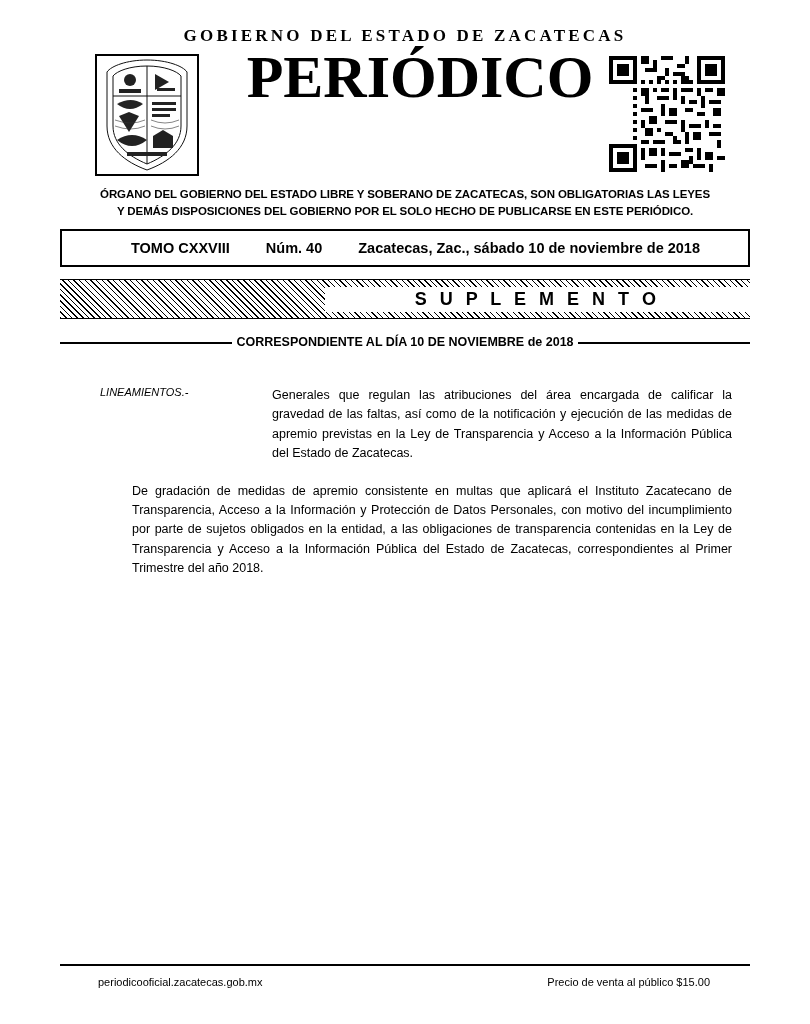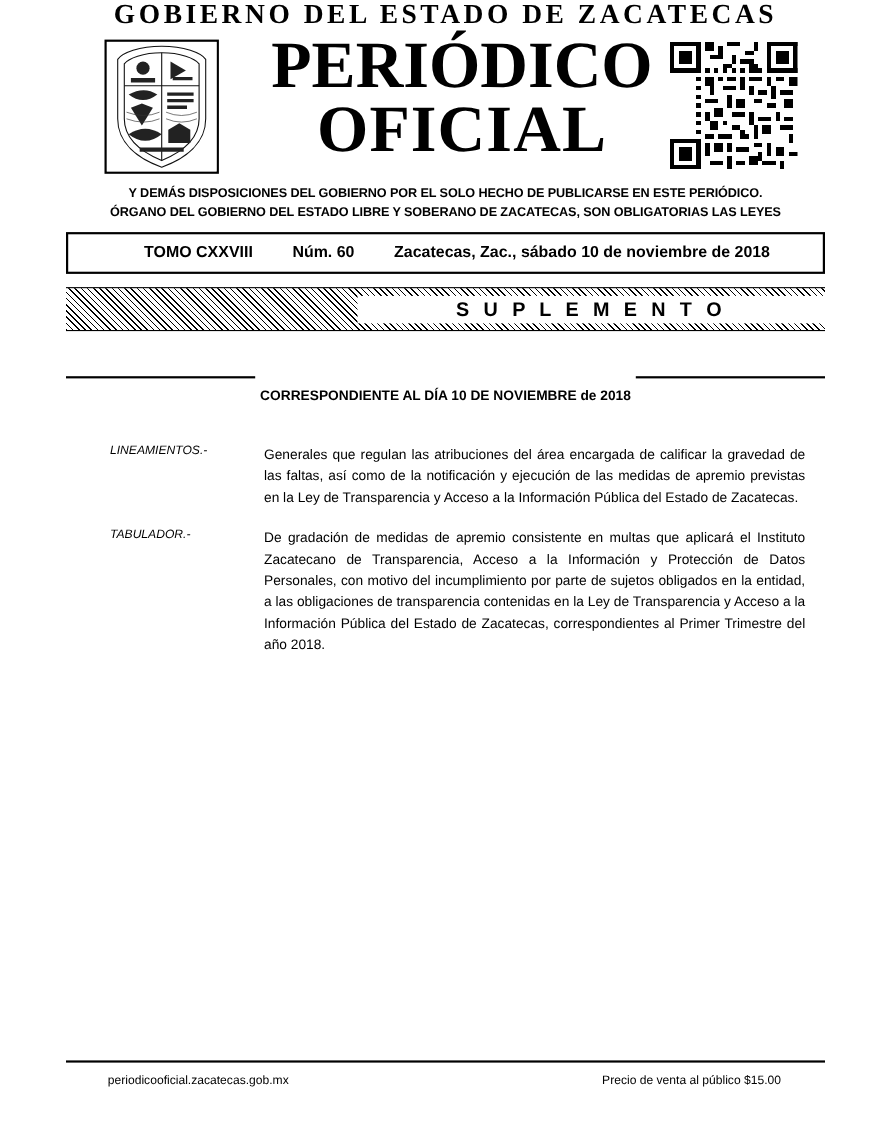--- a/index.html
+++ b/index.html
@@ -21,22 +21,23 @@
     height: 1024px;
     box-sizing: border-box;
     padding: 0 60px;
   }
 
   
   .state-title {
     text-align: center;
     font-family: "Liberation Serif", serif;
     font-weight: bold;
-    font-size: 25px;
+    font-size: 17px;
     letter-spacing: 3.2px;
+    padding-top: 26px;
     white-space: nowrap;
   }
 
   .masthead {
     position: relative;
     height: 126px;
     margin-top: 8px;
   }
 
   .crest {
@@ -139,21 +140,20 @@
     justify-content: center;
   }
   .rule-row .side {
     flex: 1;
     height: 2px;
     background: #000;
   }
   .rule-row .txt {
     padding: 0 4px;
     white-space: nowrap;
-    margin-top: 36px;
   }
 
   
   .content {
     margin-top: 34px;
     padding-left: 40px;
     padding-right: 18px;
   }
   .entry {
     display: flex;
@@ -163,20 +163,21 @@
     width: 140px;
     flex: 0 0 140px;
     font-size: 11px;
     font-style: italic;
   }
   .entry .body {
     flex: 1;
     font-size: 12.5px;
     line-height: 1.55;
     text-align: justify;
+    margin-left: 32px;
   }
 
   
   .footer {
     position: absolute;
     left: 60px;
     right: 60px;
     bottom: 36px;
   }
   .footer .line {
@@ -228,21 +229,20 @@
           <path d="M18 64 q16 6 30 0"></path>
           <path d="M18 70 q16 6 30 0"></path>
           <path d="M54 64 q14 6 28 0"></path>
           <path d="M54 70 q14 6 28 0"></path>
         </g>
       </svg>
     </div>
 
     <div class="bigtitle">
       <div class="l1">PERIÓDICO</div>
-      <div class="l2">OFICIAL</div>
     </div>
 
     <div class="qr">
       <svg width="116" height="116" viewBox="0 0 29 29" shape-rendering="crispEdges" xmlns="http://www.w3.org/2000/svg">
         <rect width="29" height="29" fill="#fff"></rect>
         <g fill="#000">
 
           <rect x="0" y="0" width="7" height="1"></rect>
             <rect x="0" y="6" width="7" height="1"></rect>
           <rect x="0" y="0" width="1" height="7"></rect>
@@ -339,27 +339,27 @@
             <rect x="25" y="27" width="1" height="2"></rect>
           <rect x="17" y="21" width="1" height="1"></rect>
             <rect x="20" y="25" width="1" height="2"></rect>
         </g>
       </svg>
     </div>
 
   </div>
 
   <div class="organ">
+    <div>ÓRGANO DEL GOBIERNO DEL ESTADO LIBRE Y SOBERANO DE ZACATECAS, SON OBLIGATORIAS LAS LEYES</div>
     <div>Y  DEMÁS  DISPOSICIONES  DEL GOBIERNO  POR EL SOLO HECHO DE PUBLICARSE EN ESTE PERIÓDICO.</div>
-    <div>ÓRGANO DEL GOBIERNO DEL ESTADO LIBRE Y SOBERANO DE ZACATECAS, SON OBLIGATORIAS LAS LEYES</div>
   </div>
 
   <div class="tomo-bar">
     <span>TOMO CXXVIII</span>
-    <span>Núm. 60</span>
+    <span>Núm. 40</span>
     <span>Zacatecas, Zac., sábado 10 de noviembre de 2018</span>
   </div>
 
   <div class="supl">
     <div class="inner">S U P L E M E N T O</div>
   </div>
 
   <div class="correspond">
     <div class="rule-row">
       <span class="side"></span>
@@ -369,21 +369,20 @@
   </div>
 
   <div class="content">
 
     <div class="entry">
       <div class="tag">LINEAMIENTOS.-</div>
       <div class="body">Generales que regulan las atribuciones del área encargada de calificar la gravedad de las faltas, así como de la notificación y ejecución de las medidas de apremio previstas en la Ley de Transparencia y Acceso a la Información Pública del Estado de Zacatecas.</div>
     </div>
 
     <div class="entry">
-      <div class="tag">TABULADOR.-</div>
       <div class="body">De gradación de medidas de apremio consistente en multas que aplicará el Instituto Zacatecano de Transparencia, Acceso a la Información y Protección de Datos Personales, con motivo del incumplimiento por parte de sujetos obligados en la entidad, a las obligaciones de transparencia contenidas en la Ley de Transparencia y Acceso a la Información Pública del Estado de Zacatecas, correspondientes al Primer Trimestre del año 2018.</div>
     </div>
 
   </div>
 
   <div class="footer">
     <div class="line"></div>
     <div class="row">
       <span class="left">periodicooficial.zacatecas.gob.mx</span>
       <span class="right">Precio de venta al público $15.00</span>

